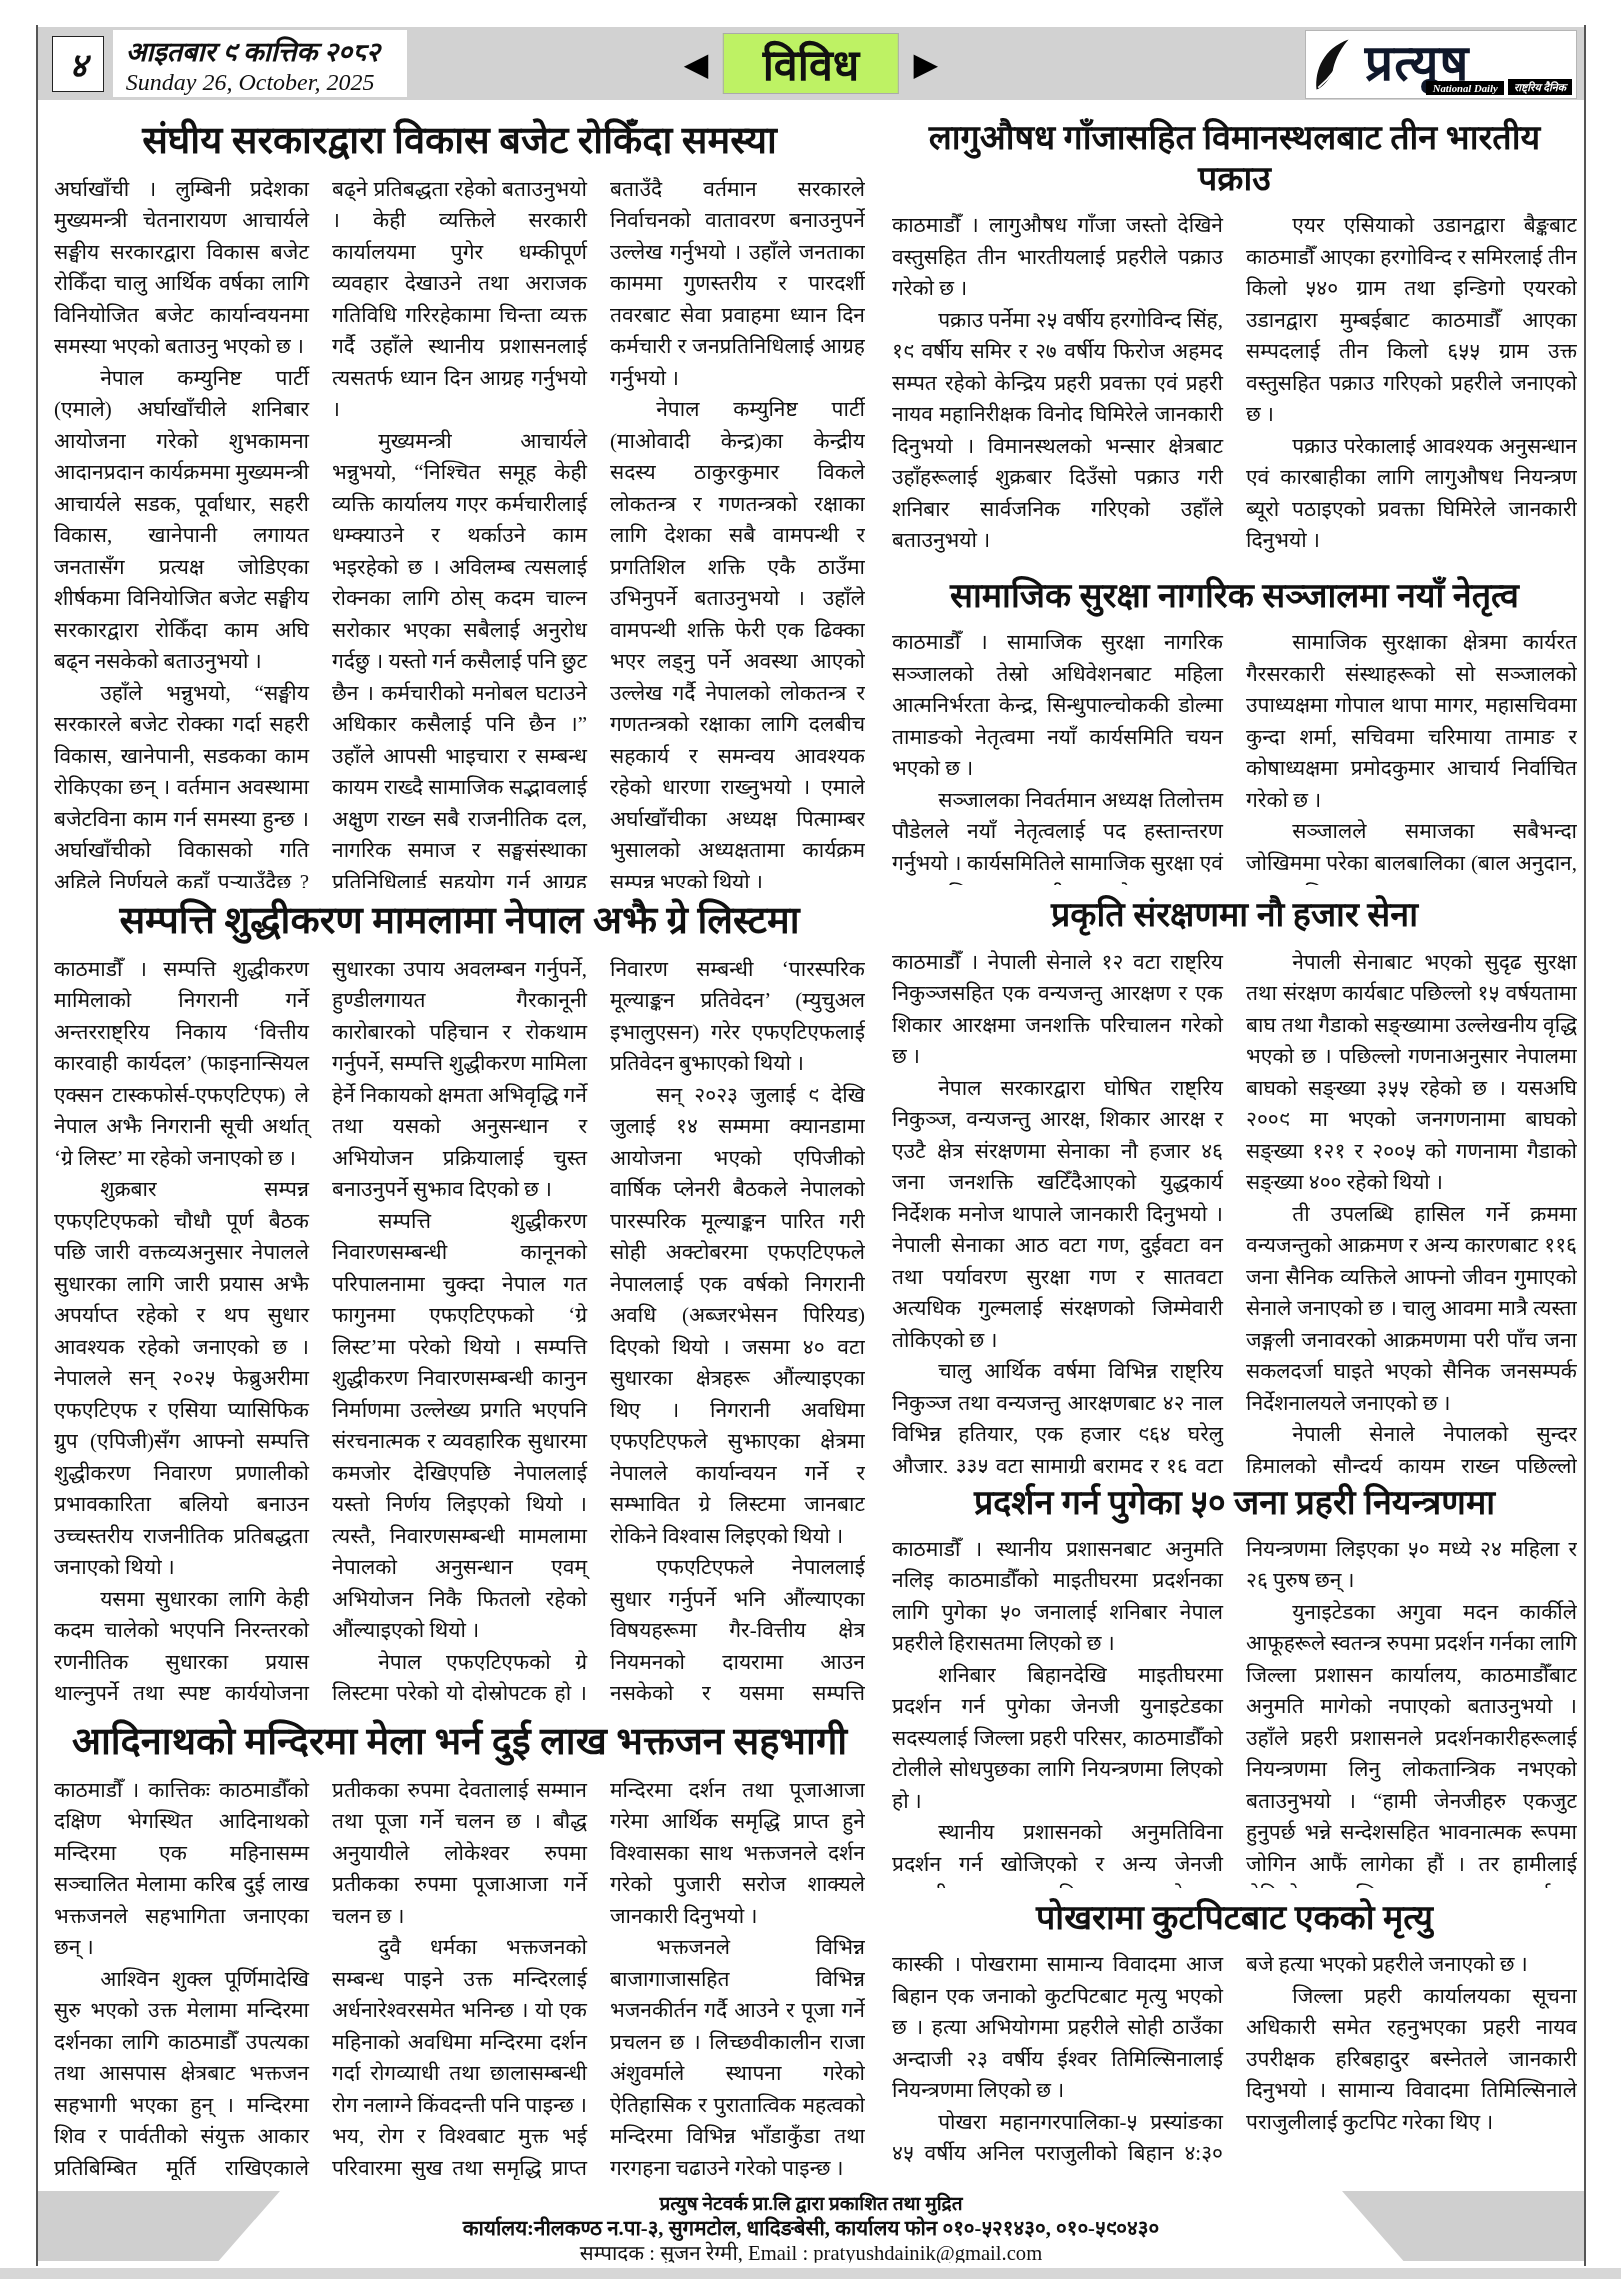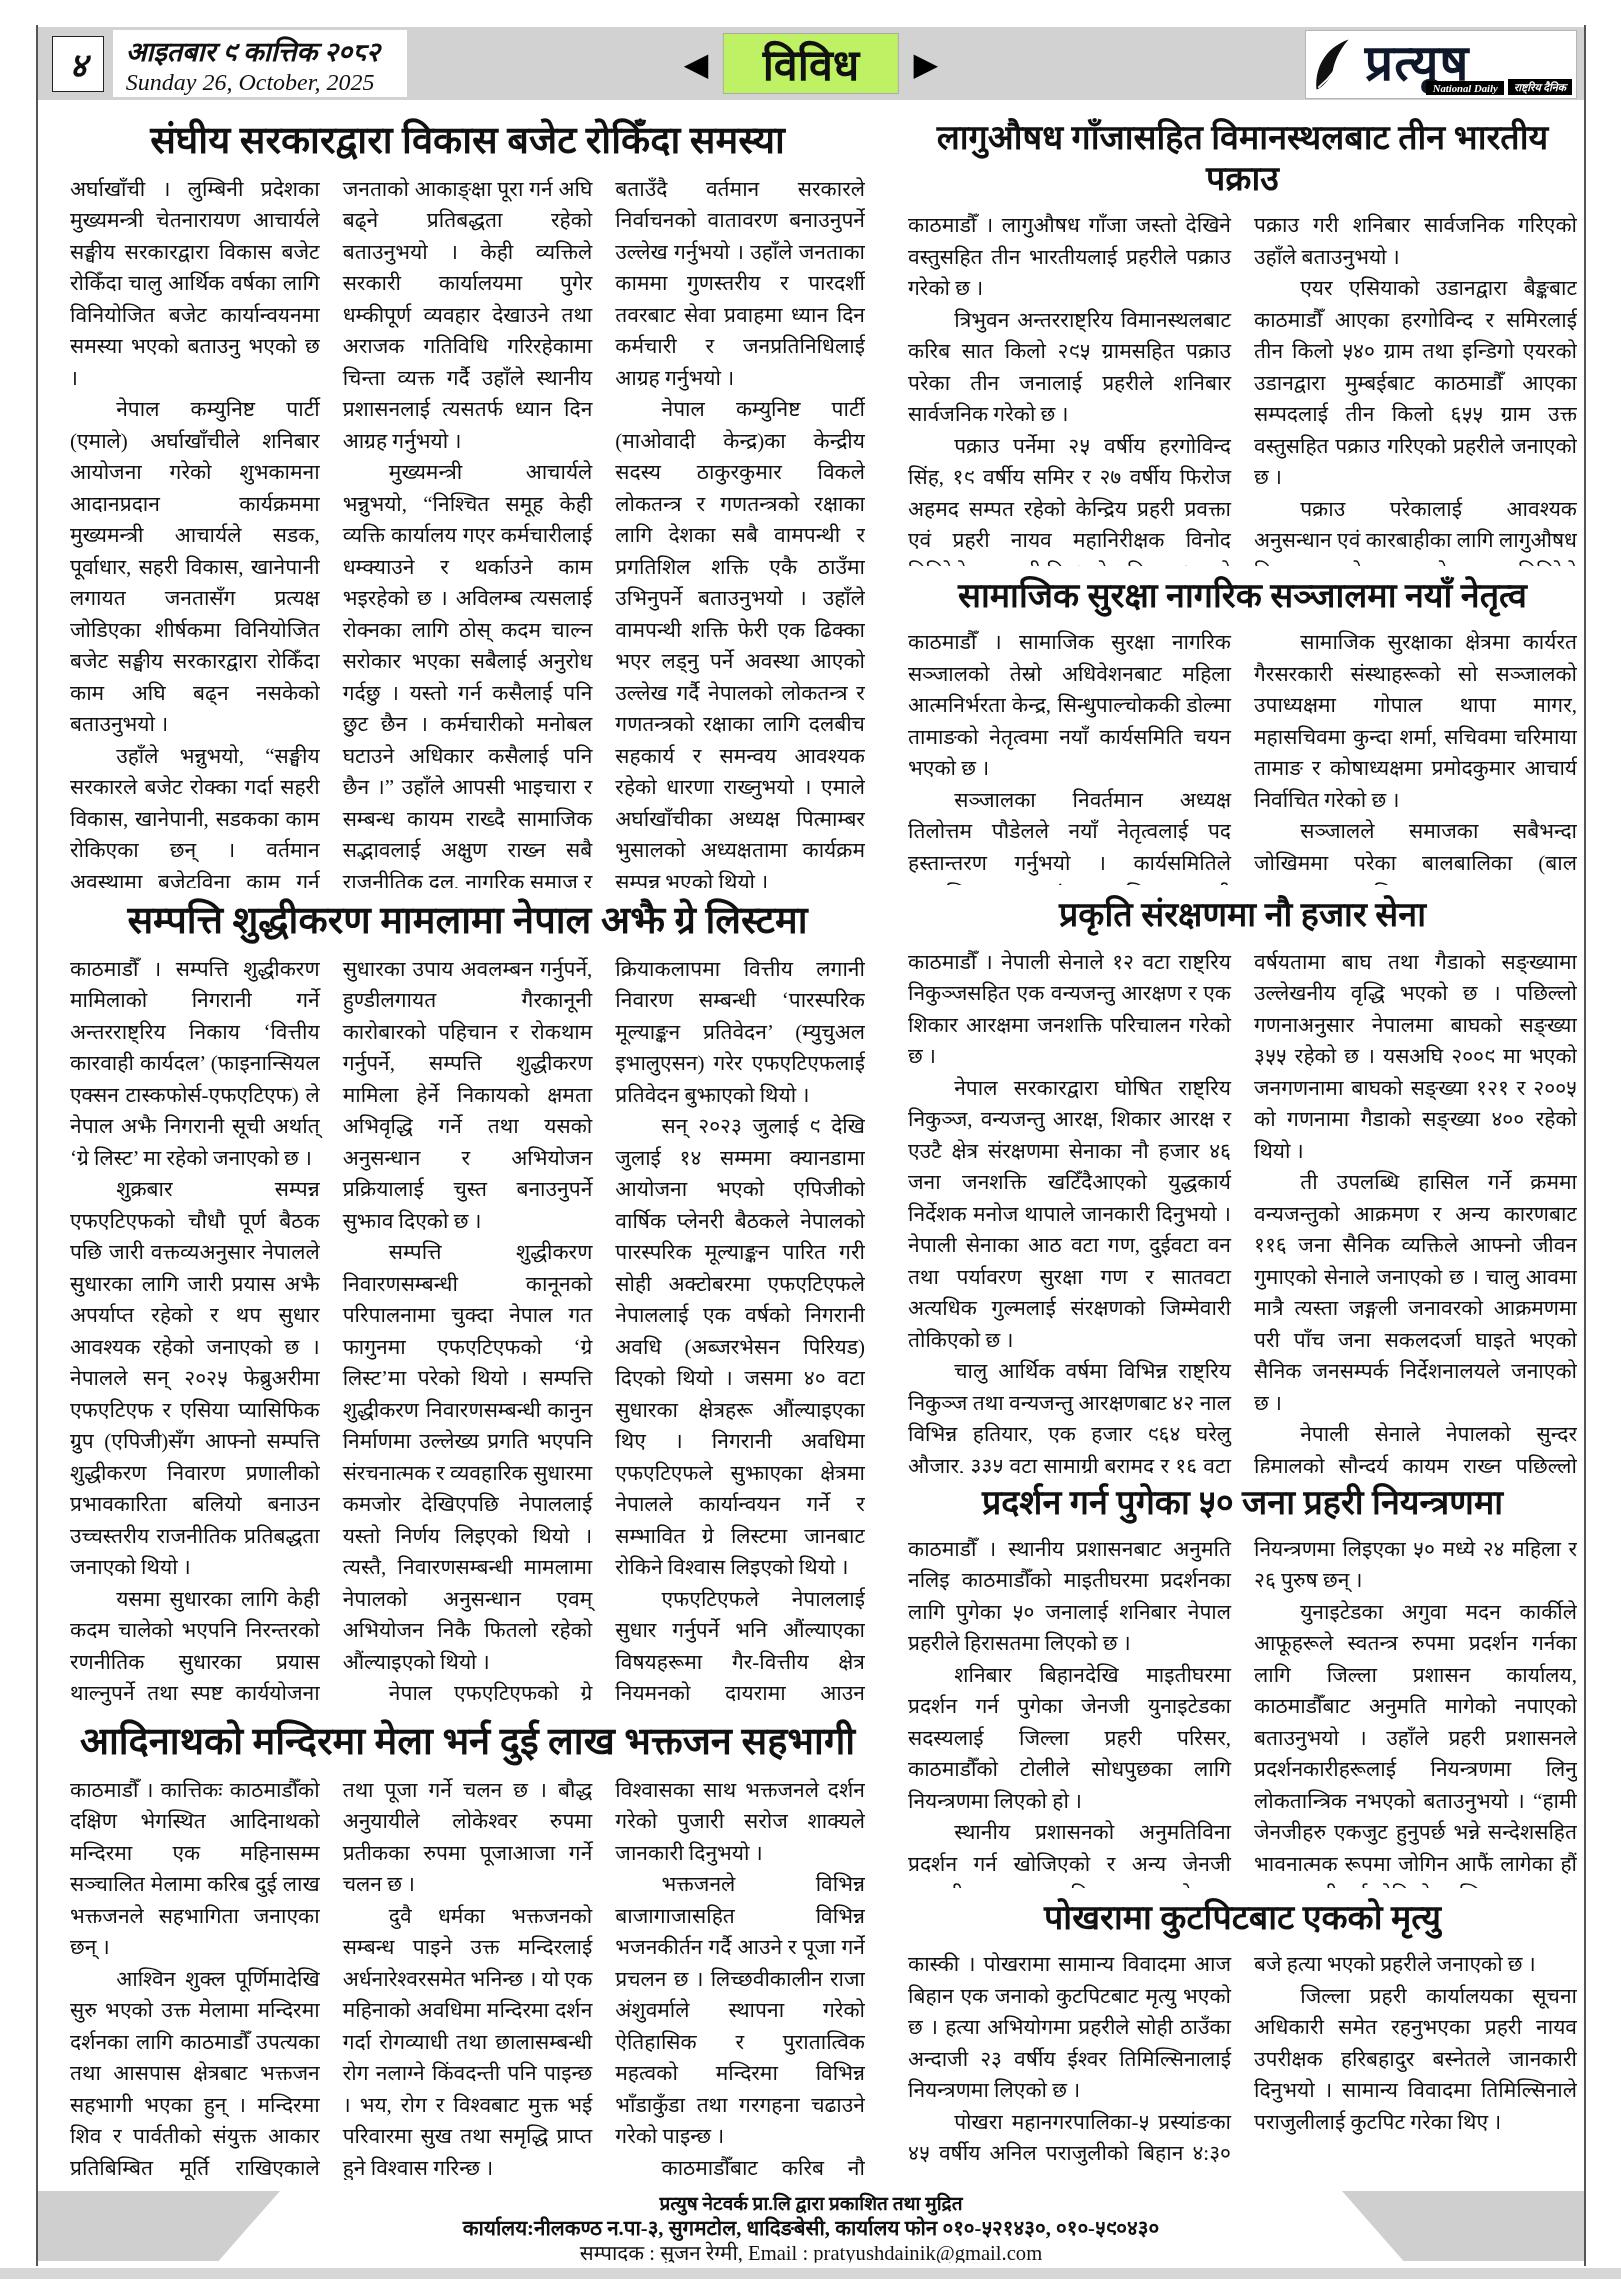--- a/index.html
+++ b/index.html
@@ -53,21 +53,21 @@
   }
 
   
   .content{
     position:absolute;left:54px;right:45px;top:113px;height:2072px;
     display:flex;gap:27px;overflow:hidden;
   }
   .band{display:flex;flex-direction:column;}
   .band-left{width:811px;flex:none;}
   .band-right{flex:1;}
-  .article{overflow:hidden;margin-bottom:5.4px;margin-left:16px;}
+  .article{overflow:hidden;margin-bottom:5.4px;}
   .headline{
     font-size:38px;font-weight:bold;text-align:center;
     margin:3.6px 0 10.7px;line-height:1.22;
   }
   .headline.sm{font-size:34px;}
   .body{font-size:21px;line-height:1.5;text-align:justify;column-gap:23px;}
   .cols-3 .body{column-count:3;}
   .cols-2 .body{column-count:2;}
   .body p{margin:0;text-indent:2.2em;}
   .body p.dateline{text-indent:0;}
@@ -168,21 +168,20 @@
           <p>काठमाडौँबाट करिब नौ किलोमिटर दक्षिणतर्फ अवस्थित उक्त स्थलबाट विभिन्न हिमश्रृङ्खला तथा काठमाडौँ उपत्यकाको मनोरम दृश्य देख्न सकिन्छ ।</p>
         </div>
     </article>
   </section>
 
   <section class="band band-right">
     <article class="article cols-2 h-a2">
       <h2 class="headline sm">लागुऔषध गाँजासहित विमानस्थलबाट तीन भारतीय पक्राउ</h2>
       <div class="body">
           <p class="dateline">काठमाडौँ । लागुऔषध गाँजा जस्तो देखिने वस्तुसहित तीन भारतीयलाई प्रहरीले पक्राउ गरेको छ ।</p>
-          <p>त्रिभुवन अन्तरराष्ट्रिय विमानस्थलबाट करिब सात किलो २९५ ग्रामसहित पक्राउ परेका तीन जनालाई प्रहरीले शनिबार सार्वजनिक गरेको छ ।</p>
           <p>पक्राउ पर्नेमा २५ वर्षीय हरगोविन्द सिंह, १९ वर्षीय समिर र २७ वर्षीय फिरोज अहमद सम्पत रहेको केन्द्रिय प्रहरी प्रवक्ता एवं प्रहरी नायव महानिरीक्षक विनोद घिमिरेले जानकारी दिनुभयो । विमानस्थलको भन्सार क्षेत्रबाट उहाँहरूलाई शुक्रबार दिउँसो पक्राउ गरी शनिबार सार्वजनिक गरिएको उहाँले बताउनुभयो ।</p>
           <p>एयर एसियाको उडानद्वारा बैङ्कबाट काठमाडौँ आएका हरगोविन्द र समिरलाई तीन किलो ५४० ग्राम तथा इन्डिगो एयरको उडानद्वारा मुम्बईबाट काठमाडौँ आएका सम्पदलाई तीन किलो ६५५ ग्राम उक्त वस्तुसहित पक्राउ गरिएको प्रहरीले जनाएको छ ।</p>
           <p>पक्राउ परेकालाई आवश्यक अनुसन्धान एवं कारबाहीका लागि लागुऔषध नियन्त्रण ब्यूरो पठाइएको प्रवक्ता घिमिरेले जानकारी दिनुभयो ।</p>
         </div>
     </article>
     <article class="article cols-2 h-a3">
       <h2 class="headline sm">सामाजिक सुरक्षा नागरिक सञ्जालमा नयाँ नेतृत्व</h2>
       <div class="body">
           <p class="dateline">काठमाडौँ । सामाजिक सुरक्षा नागरिक सञ्जालको तेस्रो अधिवेशनबाट महिला आत्मनिर्भरता केन्द्र, सिन्धुपाल्चोककी डोल्मा तामाङको नेतृत्वमा नयाँ कार्यसमिति चयन भएको छ ।</p>
           <p>सञ्जालका निवर्तमान अध्यक्ष तिलोत्तम पौडेलले नयाँ नेतृत्वलाई पद हस्तान्तरण गर्नुभयो । कार्यसमितिले सामाजिक सुरक्षा एवं बाल-बालिका सम्बन्धी गुनासो सुनुवाइका लागि हटलाइन सेवा पनि सञ्चालन गर्दै आएको छ ।</p>

